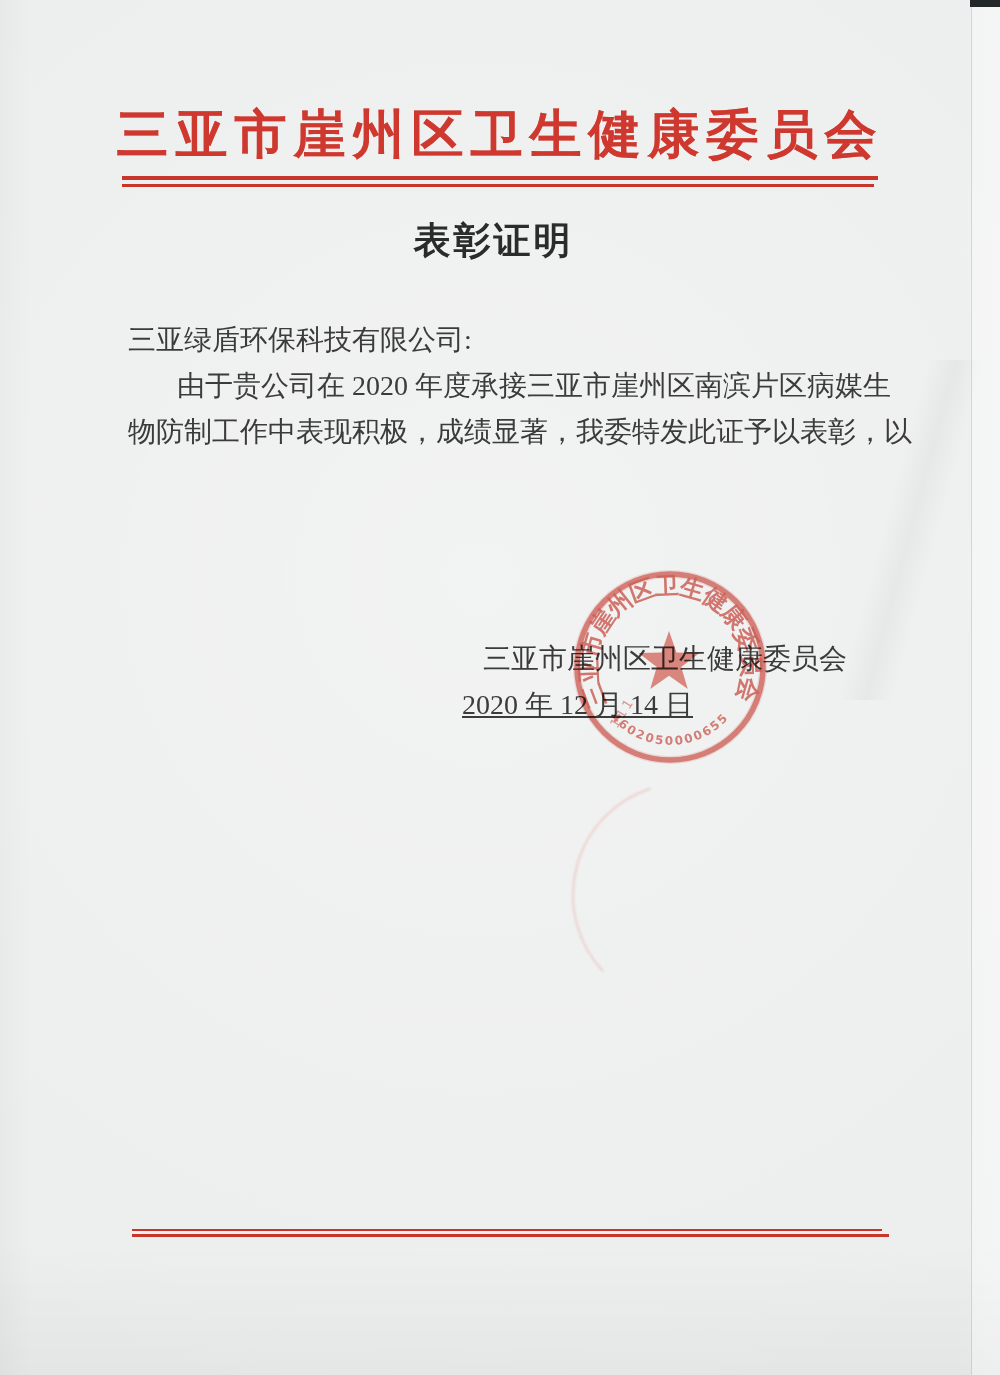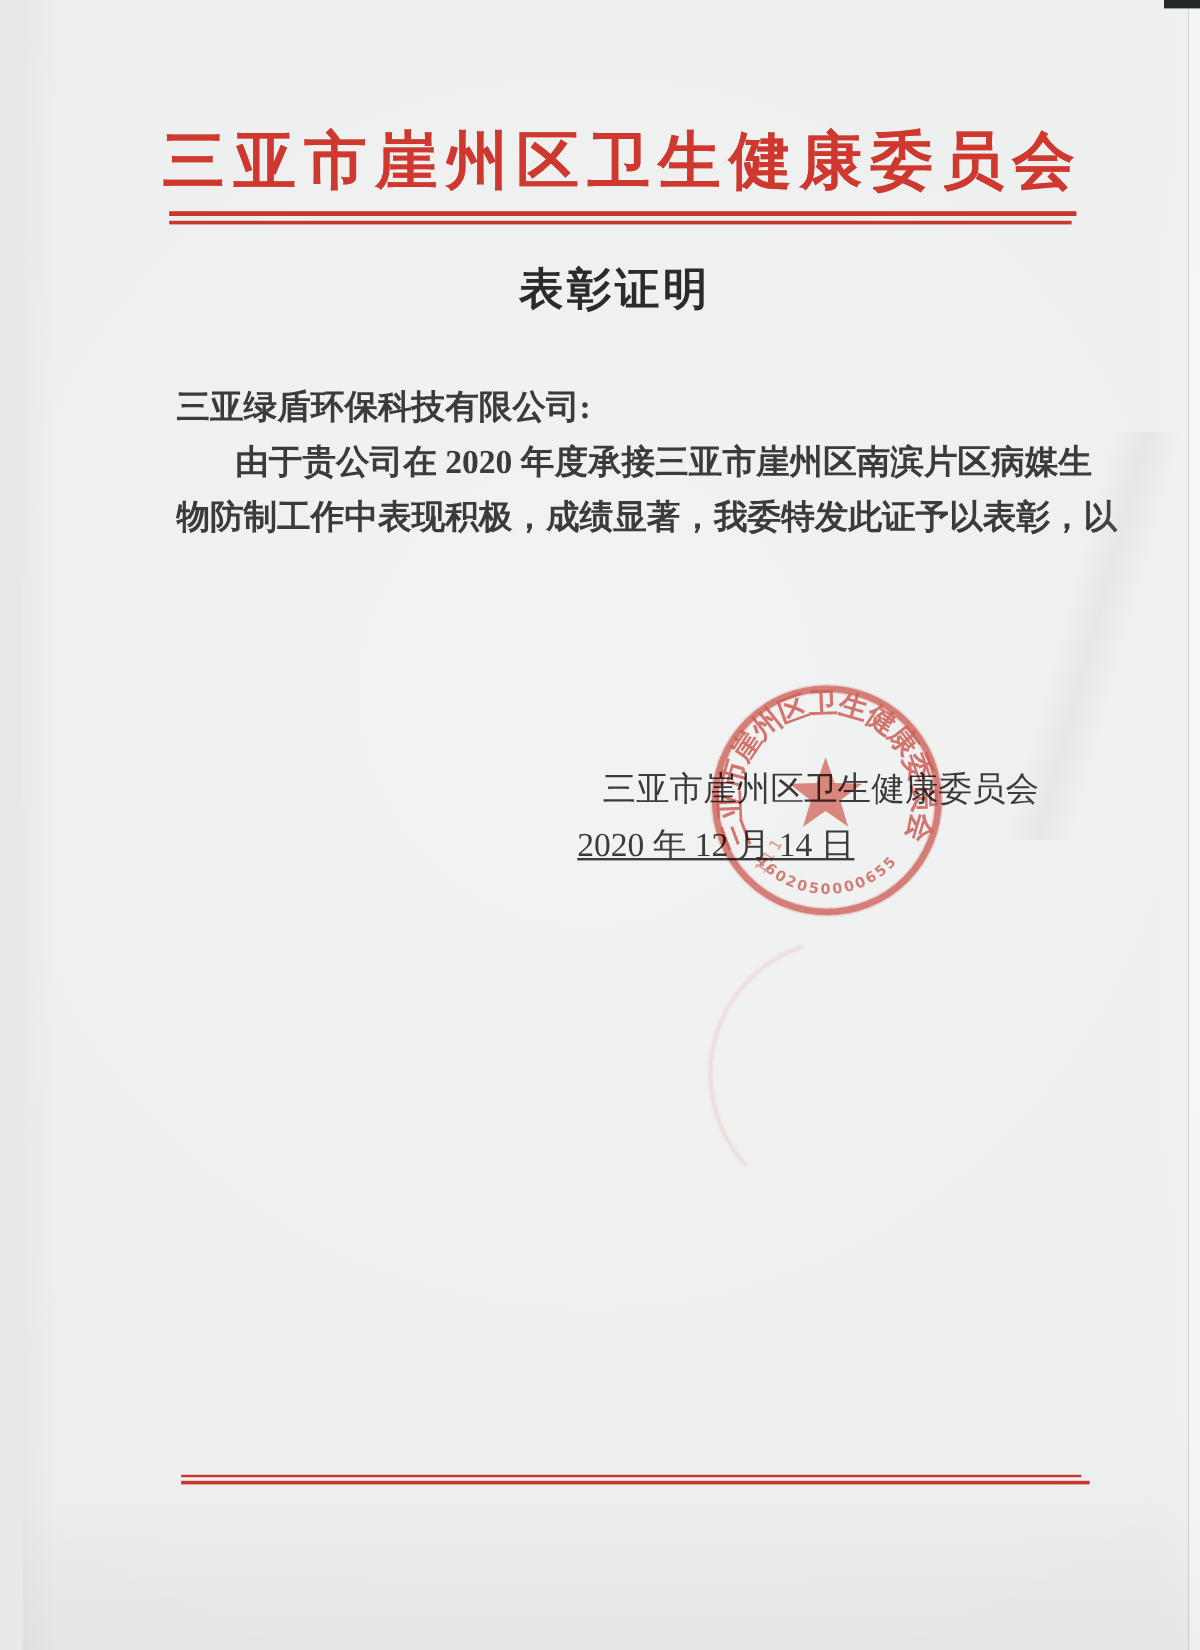--- a/index.html
+++ b/index.html
@@ -7,21 +7,20 @@
     width:1000px;height:1375px;position:relative;overflow:hidden;
     background:#e8eae9;
     font-family:"Liberation Serif","DejaVu Serif",serif;
   }
   .paper{
     position:absolute;inset:0;
     background:
       radial-gradient(130% 95% at 48% 42%, rgba(255,255,255,0.30), rgba(255,255,255,0) 70%),
       linear-gradient(90deg, #e6e8e7 0%, #eceeed 3%, #eceeed 96%, #eff1f0 100%),
       #eceeed;
-    margin-left: 19px;
   }
   
   .crease-vertical{position:absolute;top:0;left:971px;width:1px;height:100%;
     background:rgba(160,166,163,0.35);}
   .right-strip{position:absolute;top:0;left:972px;width:28px;height:100%;
     background:rgba(255,255,255,0.30);}
   .corner-dark{position:absolute;top:0;right:0;width:30px;height:7px;background:#23272a;}
   .crease-mid{position:absolute;top:360px;right:0;width:190px;height:340px;
     background:linear-gradient(105deg, rgba(0,0,0,0) 42%, rgba(176,182,179,0.14) 52%, rgba(0,0,0,0) 62%);}
   .crease-bottom{position:absolute;left:0;bottom:0;width:100%;height:130px;
@@ -43,21 +42,21 @@
   .certificate-title{
     position:absolute;top:216px;left:0;width:987px;
     text-align:center;font-size:37px;font-weight:bold;letter-spacing:3px;
     color:#2b2b2b;
   }
 
   .doc-body{
     position:absolute;top:317px;left:128px;width:742px;
     font-size:28px;color:#3b3b3b;line-height:46px;
   }
-  .doc-body .line{white-space:nowrap;font-weight:bold;}
+  .doc-body .line{white-space:nowrap;}
   .doc-body .indent{text-indent:49px;}
 
   .signature{
     position:absolute;top:636px;left:483px;width:340px;
     font-size:28px;color:#3b3b3b;line-height:46px;
   }
   .signature .org{text-align:center;white-space:nowrap;}
   .signature .date{text-align:left;white-space:nowrap;transform:translateX(-21px);text-decoration:underline;}
 
   .seal{

